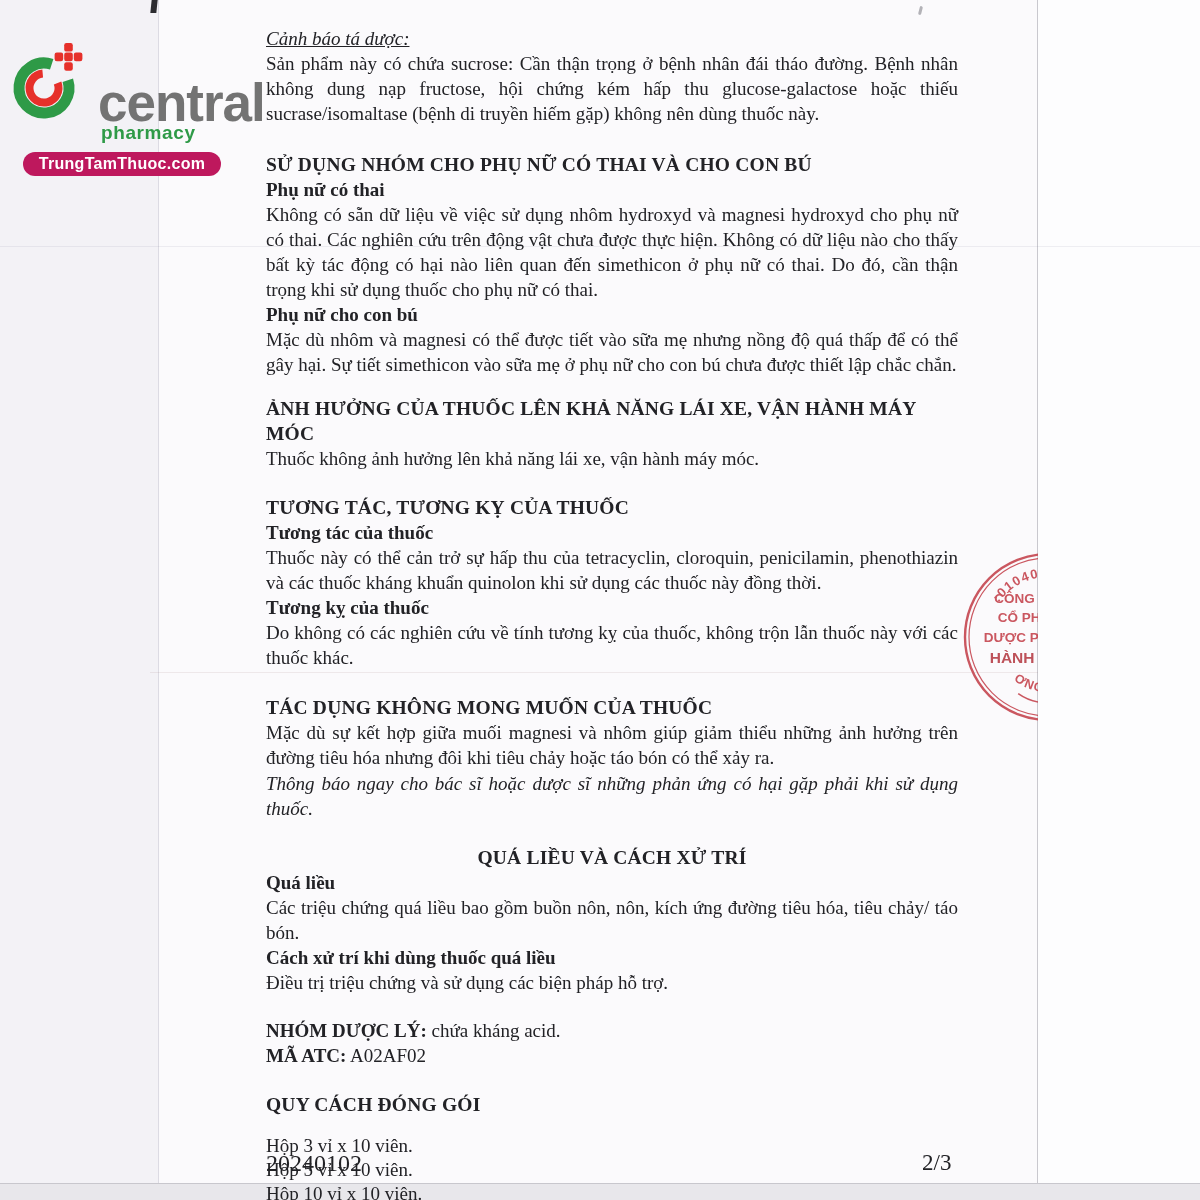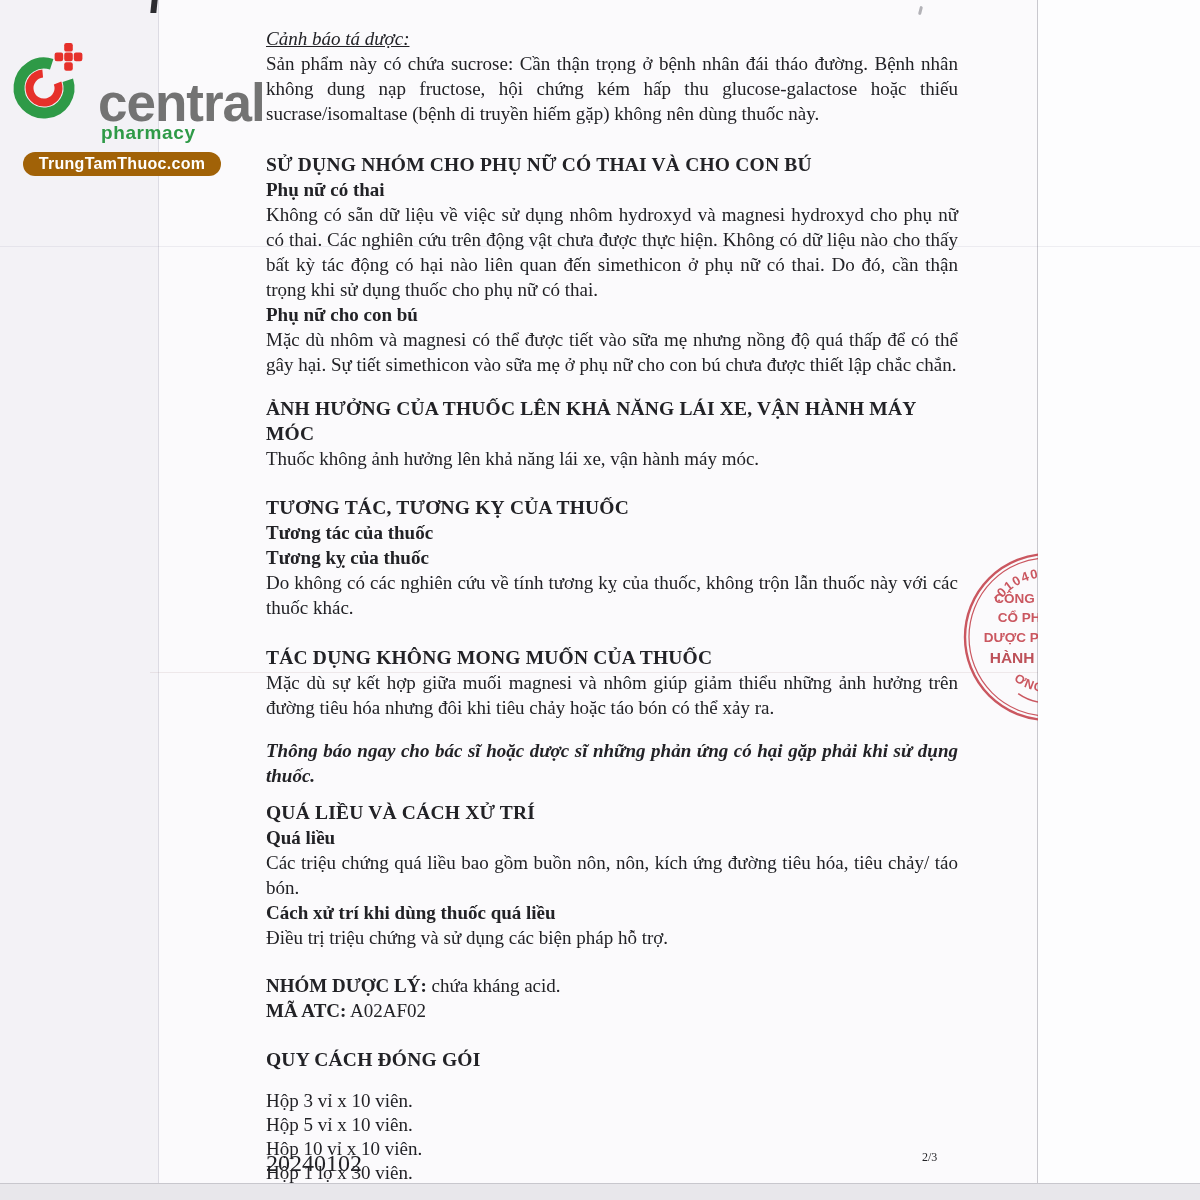--- a/index.html
+++ b/index.html
@@ -14,43 +14,43 @@
   .fold2{position:absolute;left:150px;top:672px;width:888px;height:1px;background:rgba(150,110,110,.12);}
   .band-bottom{position:absolute;left:0;top:1183px;width:1200px;height:17px;background:#e8e7eb;border-top:1px solid rgba(140,140,150,.35);}
   .tick-tl{position:absolute;left:151px;top:0;width:6px;height:13px;background:#2c2c30;transform:skewX(-6deg);}
   .speck-tr{position:absolute;left:919px;top:6px;width:3px;height:9px;background:rgba(90,90,100,.45);transform:rotate(14deg);border-radius:2px;}
 
   
   #logo{position:absolute;left:10px;top:38px;width:210px;height:104px;font-family:"Liberation Sans",sans-serif;}
   #logo .mark{position:absolute;left:0;top:0;}
   #logo .brand{position:absolute;left:88px;top:44px;font-size:53px;font-weight:bold;color:#737373;letter-spacing:-1px;line-height:42px;}
   #logo .tagline{position:absolute;left:91px;top:85px;font-size:19px;font-weight:bold;color:#2e9a47;letter-spacing:.6px;line-height:20px;}
-  #logo .pill{position:absolute;left:13px;top:114px;width:198px;height:24px;background:#a16207;border-radius:13px;
+  #logo .pill{position:absolute;left:13px;top:114px;width:198px;height:24px;background:#be185d;border-radius:13px;
               color:#ffffff;font-size:16px;font-weight:bold;text-align:center;line-height:24px;letter-spacing:.3px;}
 
   
   #content{position:absolute;left:266px;top:26px;width:692px;font-size:19px;line-height:25px;}
   .cbh{font-style:italic;text-decoration:underline;}
   .h{font-weight:bold;font-size:19.5px;letter-spacing:.2px;}
   .sub{font-weight:bold;}
   .p{text-align:justify;}
-  .noti{font-weight:bold;font-style:italic;text-align:justify;margin-top:18px;}
+  .noti{font-weight:normal;font-style:italic;text-align:justify;margin-top:1px;}
   .mt-suDung{margin-top:26px;}
   .mt-anhHuong{margin-top:19px;}
   .mt-tuongTac{margin-top:24px;}
   .mt-tacDung{margin-top:25px;}
-  .mt-quaLieu{margin-top:12px;}
+  .mt-quaLieu{margin-top:24px;text-align:center;}
   .mt-nhom{margin-top:23px;}
   .mt-quyCach{margin-top:24px;}
   .pack{line-height:24px;}
   .pack-first{margin-top:17px;}
 
   
   .footer-left{position:absolute;left:266px;top:1150px;font-size:24px;}
-  .footer-right{position:absolute;left:922px;top:1150px;font-size:12px;}
+  .footer-right{position:absolute;left:922px;top:1150px;font-size:23px;}
 
   
   #stamp-clip{position:absolute;left:963px;top:546px;width:75px;height:184px;overflow:hidden;opacity:.88;}
   #stamp-clip svg{position:absolute;left:0;top:0;}
   .stamp-line{font-family:"Liberation Sans",sans-serif;font-weight:bold;}
 </style>
 </head>
 <body>
 
 <div id="page">
@@ -90,20 +90,21 @@
     <div class="sub">Phụ nữ có thai</div>
     <div class="p">Không có sẵn dữ liệu về việc sử dụng nhôm hydroxyd và magnesi hydroxyd cho phụ nữ có thai. Các nghiên cứu trên động vật chưa được thực hiện. Không có dữ liệu nào cho thấy bất kỳ tác động có hại nào liên quan đến simethicon ở phụ nữ có thai. Do đó, cần thận trọng khi sử dụng thuốc cho phụ nữ có thai.</div>
     <div class="sub">Phụ nữ cho con bú</div>
     <div class="p">Mặc dù nhôm và magnesi có thể được tiết vào sữa mẹ nhưng nồng độ quá thấp để có thể gây hại. Sự tiết simethicon vào sữa mẹ ở phụ nữ cho con bú chưa được thiết lập chắc chắn.</div>
 
     <div class="h mt-anhHuong">ẢNH HƯỞNG CỦA THUỐC LÊN KHẢ NĂNG LÁI XE, VẬN HÀNH MÁY MÓC</div>
     <div class="p">Thuốc không ảnh hưởng lên khả năng lái xe, vận hành máy móc.</div>
 
     <div class="h mt-tuongTac">TƯƠNG TÁC, TƯƠNG KỴ CỦA THUỐC</div>
     <div class="sub">Tương tác của thuốc</div>
+    <div class="p">Thuốc này có thể cản trở sự hấp thu của tetracyclin, cloroquin, penicilamin, phenothiazin và các thuốc kháng khuẩn quinolon khi sử dụng các thuốc này đồng thời.</div>
     <div class="sub">Tương kỵ của thuốc</div>
     <div class="p">Do không có các nghiên cứu về tính tương kỵ của thuốc, không trộn lẫn thuốc này với các thuốc khác.</div>
 
     <div class="h mt-tacDung">TÁC DỤNG KHÔNG MONG MUỐN CỦA THUỐC</div>
     <div class="p">Mặc dù sự kết hợp giữa muối magnesi và nhôm giúp giảm thiểu những ảnh hưởng trên đường tiêu hóa nhưng đôi khi tiêu chảy hoặc táo bón có thể xảy ra.</div>
     <div class="noti">Thông báo ngay cho bác sĩ hoặc dược sĩ những phản ứng có hại gặp phải khi sử dụng thuốc.</div>
 
     <div class="h mt-quaLieu">QUÁ LIỀU VÀ CÁCH XỬ TRÍ</div>
     <div class="sub">Quá liều</div>
     <div class="p">Các triệu chứng quá liều bao gồm buồn nôn, nôn, kích ứng đường tiêu hóa, tiêu chảy/ táo bón.</div>

